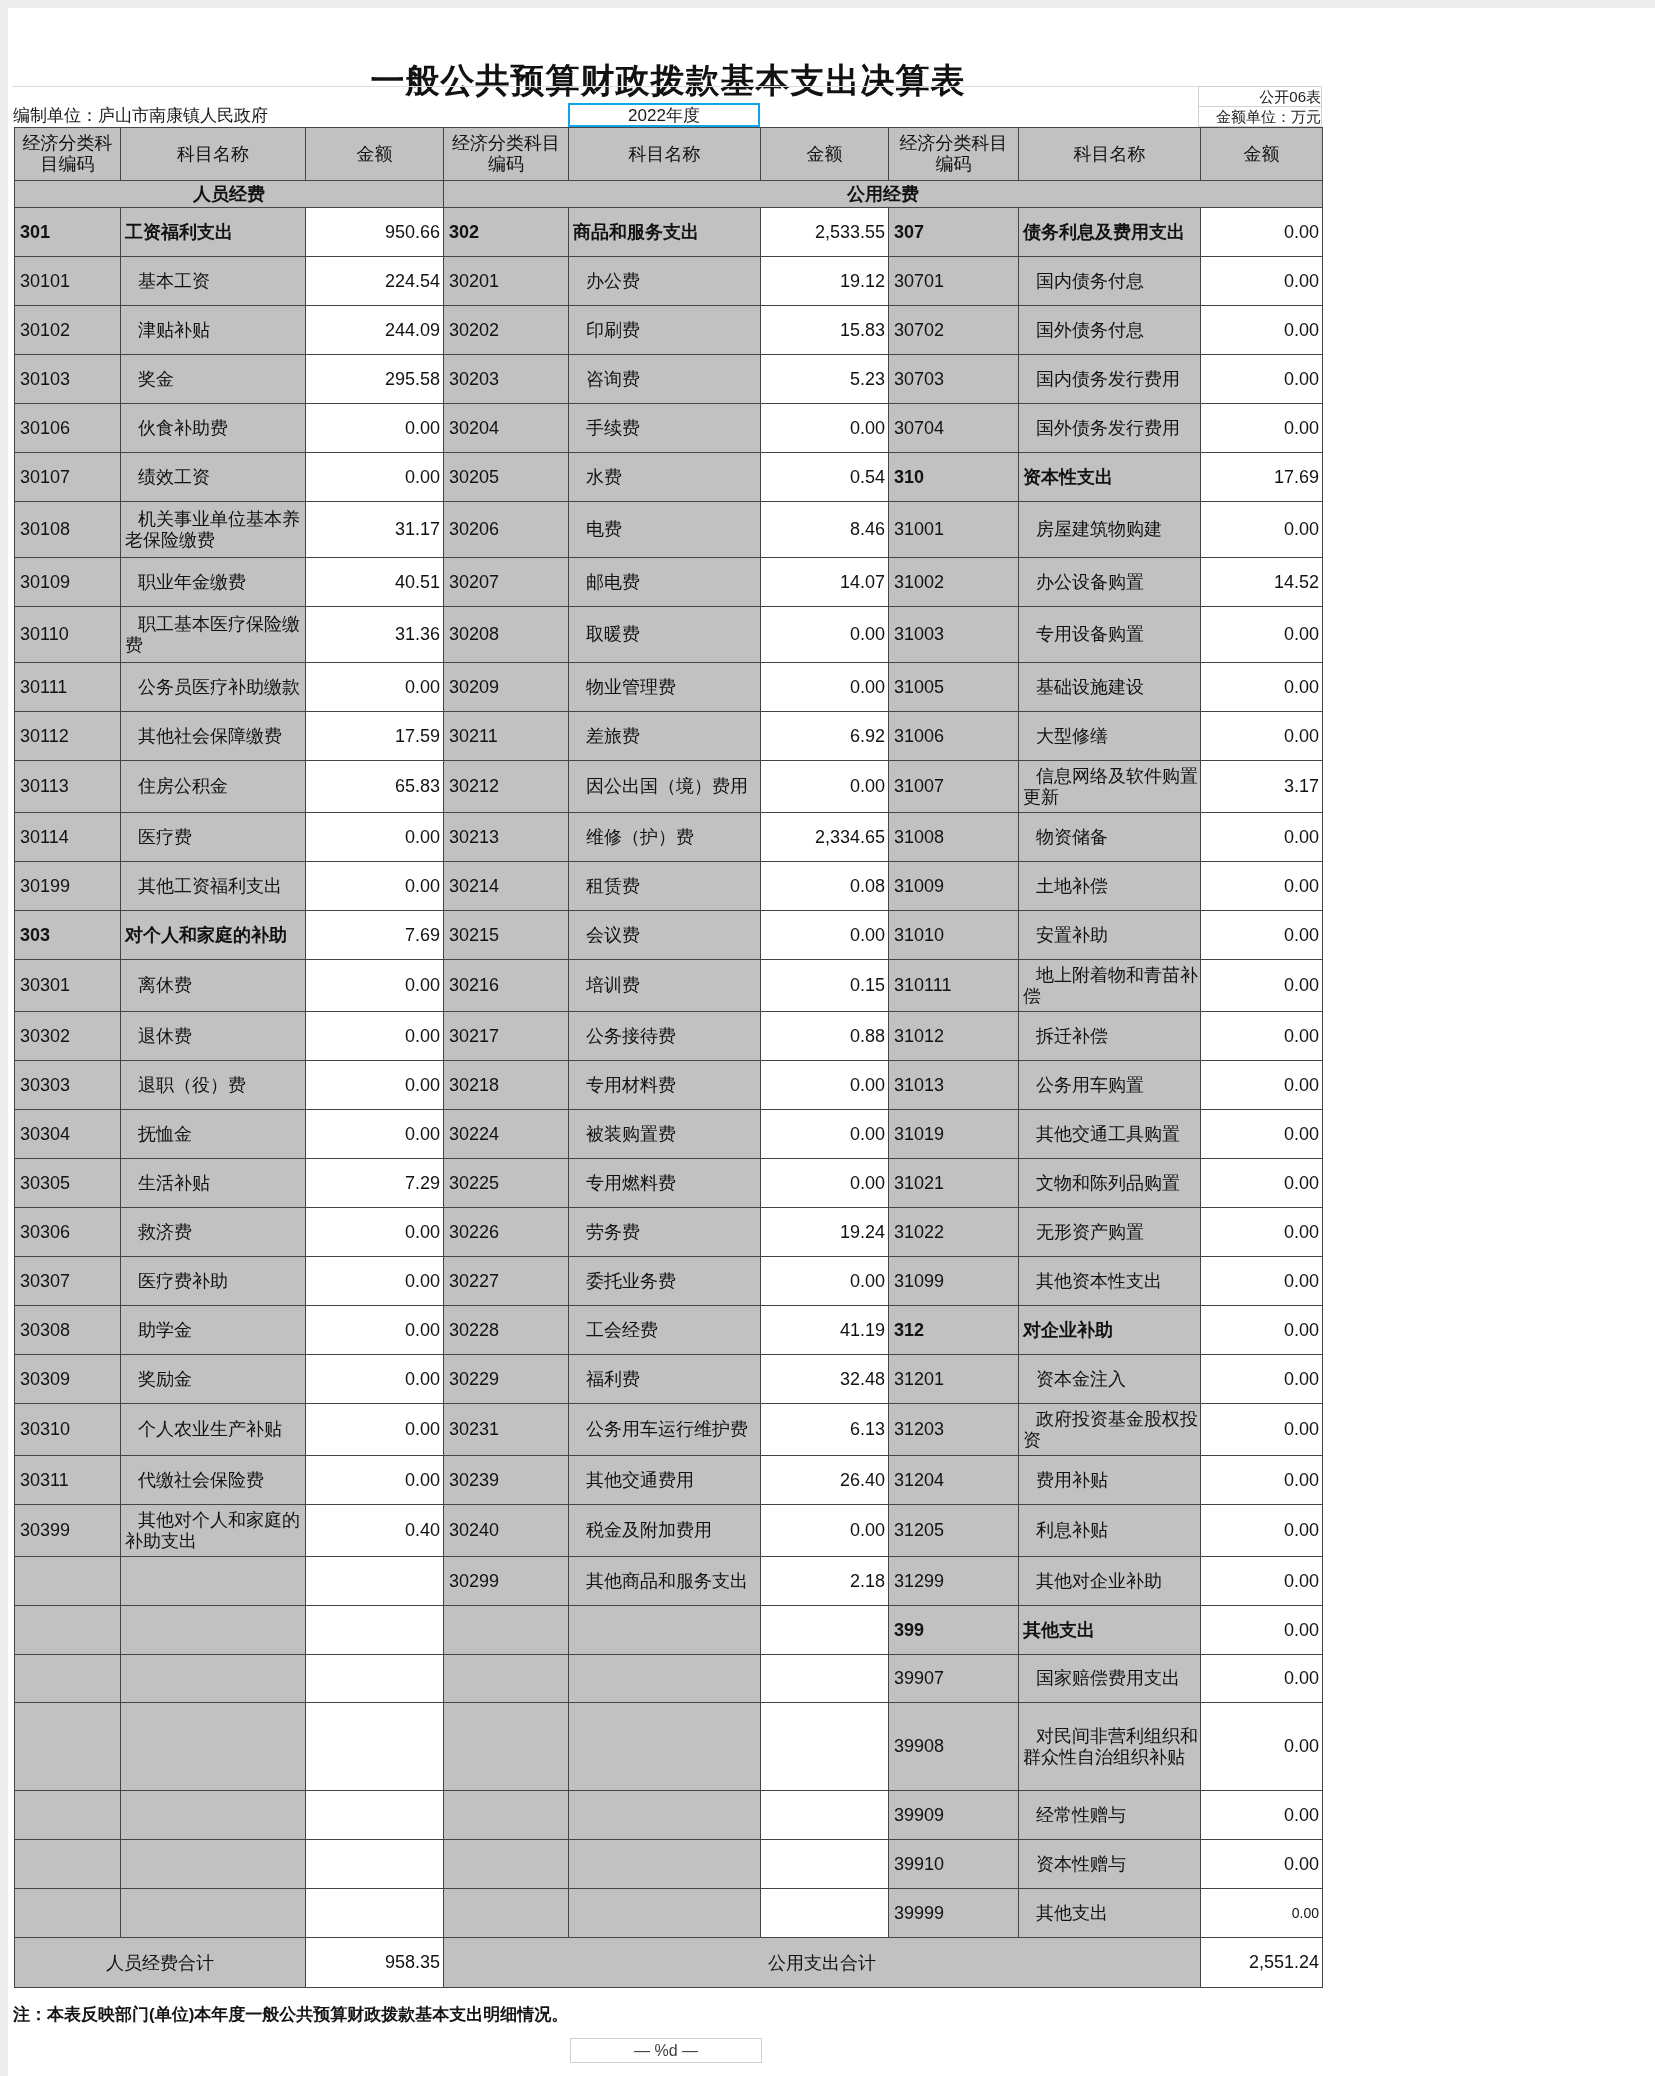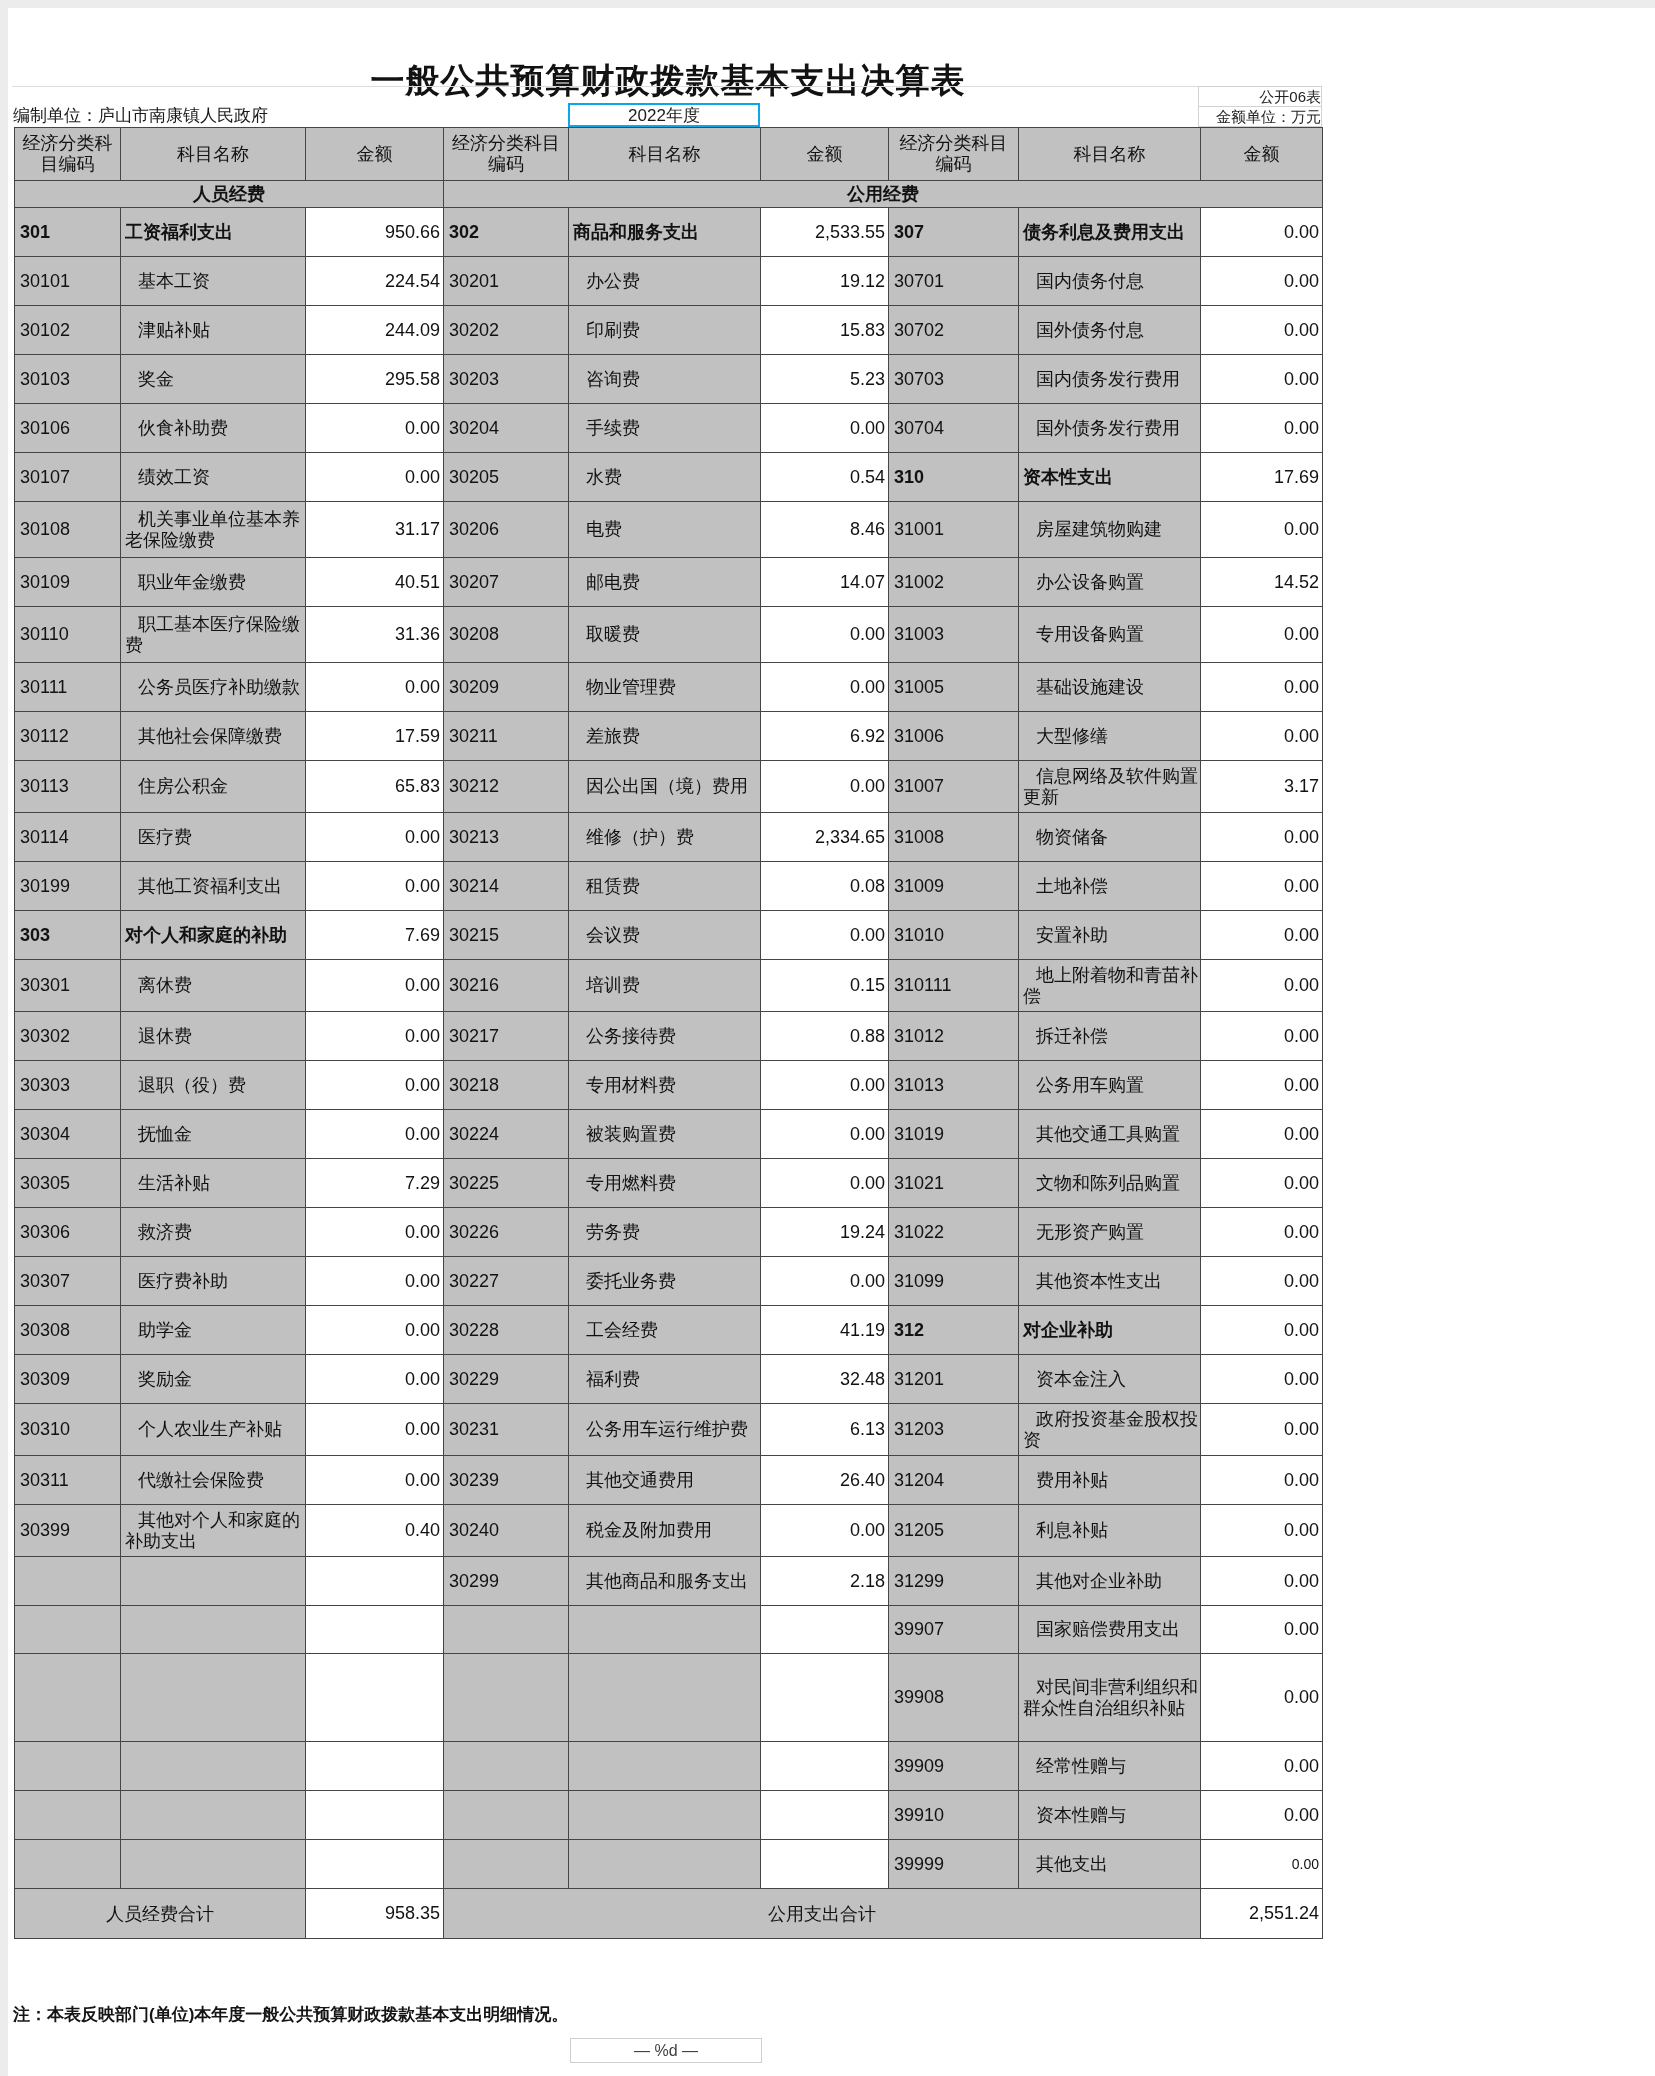--- a/index.html
+++ b/index.html
@@ -374,20 +374,31 @@
             <td class="code g"></td>
             <td class="name g"></td>
             <td class="amt"></td>
             <td class="code g">30299</td>
             <td class="name g">其他商品和服务支出</td>
             <td class="amt">2.18</td>
             <td class="code g">31299</td>
             <td class="name g">其他对企业补助</td>
             <td class="amt">0.00</td>
           </tr>
+          <tr style="height:49px">
+            <td class="code g"></td>
+            <td class="name g"></td>
+            <td class="amt"></td>
+            <td class="code g"></td>
+            <td class="name g"></td>
+            <td class="amt"></td>
+            <td class="code g cat">399</td>
+            <td class="name g cat">其他支出</td>
+            <td class="amt">0.00</td>
+          </tr>
           <tr style="height:48px">
             <td class="code g"></td>
             <td class="name g"></td>
             <td class="amt"></td>
             <td class="code g"></td>
             <td class="name g"></td>
             <td class="amt"></td>
             <td class="code g">39907</td>
             <td class="name g">国家赔偿费用支出</td>
             <td class="amt">0.00</td>

